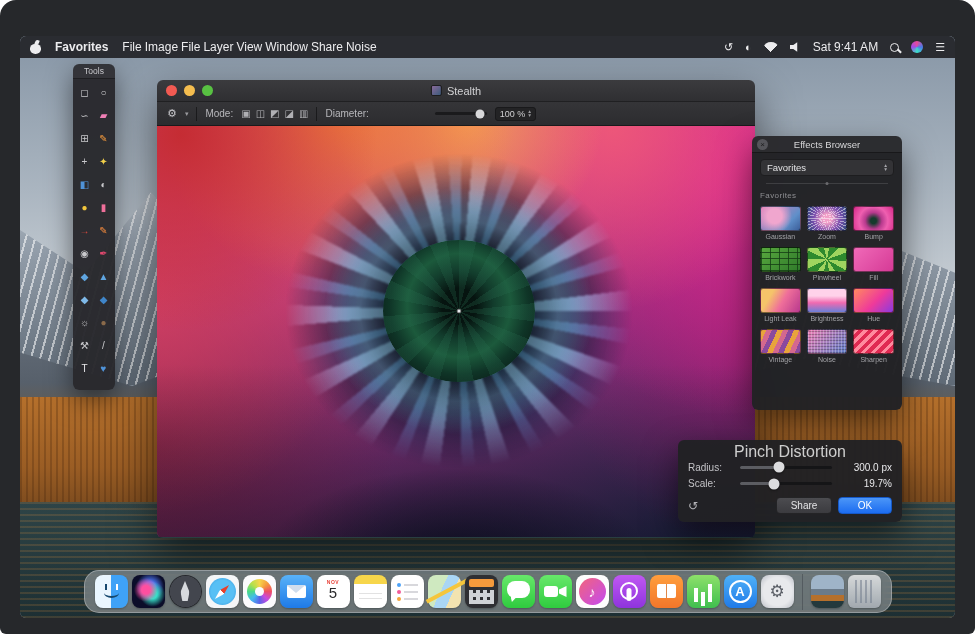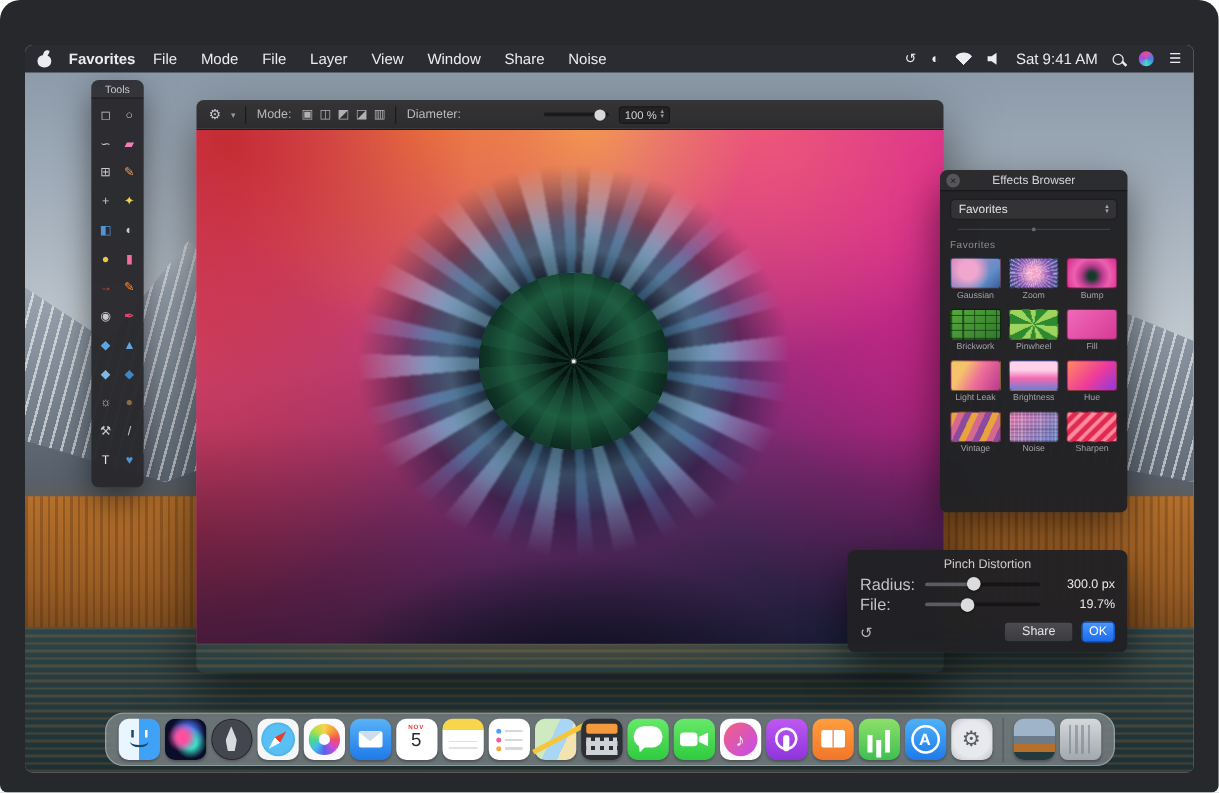--- a/index.html
+++ b/index.html
@@ -26,21 +26,21 @@
   .wp-lake{position:absolute;left:0;top:80%;right:0;bottom:0;
     background:
       repeating-linear-gradient(180deg,rgba(240,150,60,.16) 0 2px,rgba(0,0,0,0) 2px 6px),
       radial-gradient(ellipse 60% 50% at 45% 0%,rgba(216,130,50,.28),rgba(0,0,0,0) 60%),
       linear-gradient(180deg,#2e4447 0%,#1d2f33 100%)}
 
   
   .menubar{position:absolute;left:0;top:0;right:0;height:22px;z-index:60;display:flex;align-items:center;
     background:rgba(38,40,44,.96);color:#ececee;font-size:12px;padding:0 10px;gap:14px}
   .menubar .app{font-weight:bold}
-  .menus{display:flex;gap:19px}
+  .menus{display:flex;gap:3px}
   .apple{width:11px;height:13px;position:relative;flex:none}
   .apple::before{content:"";position:absolute;left:0;top:3px;width:11px;height:10px;background:#ececee;border-radius:45% 45% 48% 48%}
   .apple::after{content:"";position:absolute;left:5px;top:-1px;width:4px;height:5px;background:#ececee;border-radius:60% 0 60% 0;transform:rotate(20deg)}
   .mb-right{margin-left:auto;display:flex;align-items:center;gap:12px}
   .mb-ic{font-size:11px;line-height:1;color:#ececee}
   .wifi{width:14px;height:10px;background:conic-gradient(from -45deg at 50% 100%,#ececee 0 90deg,rgba(0,0,0,0) 90deg);border-radius:50% 50% 0 0}
   .speaker{width:11px;height:11px;background:#ececee;clip-path:polygon(0 32%,32% 32%,68% 6%,68% 94%,32% 68%,0 68%)}
   .mag{width:9px;height:9px;border:1.6px solid #ececee;border-radius:50%;position:relative}
   .mag::after{content:"";position:absolute;width:5px;height:1.6px;background:#ececee;right:-4px;bottom:-1px;transform:rotate(45deg)}
   .siri-dot{width:12px;height:12px;border-radius:50%;background:conic-gradient(#e84a9a,#4a7ae8,#3ae0c8,#a04ae8,#e84a9a)}
@@ -127,32 +127,32 @@
   .t11{background:repeating-linear-gradient(135deg,#ff8a9e 0 3px,#e02a52 3px 7px)}
   .eb-footer{margin-top:auto;display:flex;align-items:center;justify-content:space-between;padding-top:6px}
   .eb-search{width:78px;height:13px;background:#1b1b1d;border-radius:7px;display:flex;align-items:center;gap:3px;padding:0 5px;color:#9a9a9e}
   .mag-sm{width:6px;height:6px;border:1.2px solid #9a9a9e;border-radius:50%;position:relative}
   .mag-sm::after{content:"";position:absolute;width:3px;height:1.2px;background:#9a9a9e;right:-3px;bottom:-1px;transform:rotate(45deg)}
   .eb-count{font-size:8px;color:#8e8e92}
 
   
   .pinch{position:absolute;left:658px;top:404px;width:224px;height:82px;z-index:40;background:rgba(33,33,36,.97);
     border-radius:6px;box-shadow:0 14px 34px rgba(0,0,0,.55);padding:4px 10px 8px;display:flex;flex-direction:column}
-  .pp-title{text-align:center;font-size:10px;color:#cecece;height:15px;line-height:15px}
+  .pp-title{text-align:center;font-size:16px;color:#cecece;height:15px;line-height:15px}
   .pp-row{display:flex;align-items:center;height:17px}
-  .pp-label{width:44px;font-size:13px;color:#c2c2c6}
+  .pp-label{width:44px;font-size:10px;color:#c2c2c6}
   .pp-slider{flex:1;height:3px;background:#151517;border-radius:2px;position:relative;margin:0 8px}
   .pp-fill{position:absolute;left:0;top:0;bottom:0;background:#5c5d62;border-radius:2px}
   .pp-knob{position:absolute;top:50%;transform:translate(-50%,-50%);width:11px;height:11px;border-radius:50%;background:#dcdcde;box-shadow:0 1px 2px rgba(0,0,0,.5)}
   .pp-value{width:52px;text-align:right;font-size:10px;color:#e8e8ea}
   .pp-footer{display:flex;align-items:center;margin-top:5px;gap:6px}
   .pp-undo{font-size:12px;color:#b4b4b8;margin-right:auto}
   .btn{height:17px;border-radius:4px;font-size:10px;display:flex;align-items:center;justify-content:center;cursor:default}
   .btn-cancel{width:56px;background:linear-gradient(180deg,#4c4c50,#3b3b3f);color:#e4e4e6;border:1px solid #242426}
-  .btn-ok{width:27px;background:linear-gradient(180deg,#4b96f8,#1c6cf0);color:#fff;border:1px solid #1558c8}
+  .btn-ok{width:54px;background:linear-gradient(180deg,#4b96f8,#1c6cf0);color:#fff;border:1px solid #1558c8}
 
   
   .dock{position:absolute;left:50%;bottom:5px;transform:translateX(-50%);z-index:50;height:43px;display:flex;align-items:center;gap:4px;
     padding:0 10px;background:rgba(225,230,238,.35);border:1px solid rgba(255,255,255,.3);border-radius:15px;backdrop-filter:blur(6px)}
   .di{width:33px;height:33px;border-radius:8px;flex:none;position:relative;box-shadow:0 1px 2px rgba(0,0,0,.25)}
   .di-finder{background:linear-gradient(90deg,#eaf6ff 0 49%,#3fa2f7 49%)}
   .di-finder::before{content:"";position:absolute;left:10px;top:9px;width:2px;height:6px;background:#16486e;box-shadow:11px 0 0 #fff}
   .di-finder::after{content:"";position:absolute;left:9px;top:13px;width:15px;height:8px;border-bottom:2px solid #16486e;border-radius:50%}
   .di-siri{background:radial-gradient(circle at 42% 45%,#ff4fa0 0 16%,rgba(0,0,0,0) 45%),radial-gradient(circle at 62% 58%,#37e0c8 0 16%,rgba(0,0,0,0) 45%),radial-gradient(circle at 55% 36%,#4f7bff 0 18%,rgba(0,0,0,0) 50%),#0b0d2a}
   .di-launchpad{background:radial-gradient(circle at 50% 50%,#43464e 0 66%,#26282d 68%);border-radius:50%}
@@ -219,41 +219,52 @@
     <div class="wp-hill"></div>
     <div class="wp-forest"></div>
     <div class="wp-lake"></div>
   </div>
 
   <div class="menubar">
     <div class="apple"></div>
     <span class="app">Favorites</span>
     <div class="menus">
       <span>File</span>
-      <span>Mode</span>
+      <span>Image</span>
       <span>File</span>
       <span>Layer</span>
       <span>View</span>
       <span>Window</span>
       <span>Share</span>
       <span>Noise</span>
     </div>
     <div class="mb-right">
       <span class="mb-ic">↺</span>
       <span class="mb-ic">◐</span>
       <div class="wifi"></div>
       <div class="speaker"></div>
       <span class="clock">Sat 9:41 AM</span>
       <div class="mag"></div>
       <div class="siri-dot"></div>
       <span class="mb-ic">☰</span>
     </div>
   </div>
 
   <div class="docwin">
+    <div class="titlebar">
+      <div class="lights">
+        <div class="light l-red"></div>
+        <div class="light l-yel"></div>
+        <div class="light l-grn"></div>
+      </div>
+      <div class="win-title">
+        <div class="proxy"></div>
+        <span>Stealth</span>
+      </div>
+    </div>
     <div class="toolbar">
       <span class="tb-ic">⚙</span>
       <span class="tb-caret">▾</span>
       <div class="tb-sep"></div>
       <span>Mode:</span>
       <div class="mode-icons">
         <span>▣</span>
         <span>◫</span>
         <span>◩</span>
         <span>◪</span>
@@ -385,21 +396,21 @@
     <div class="pp-title">Pinch Distortion</div>
     <div class="pp-row">
       <span class="pp-label">Radius:</span>
       <div class="pp-slider">
         <div class="pp-fill" style="width:42%"></div>
         <div class="pp-knob" style="left:42%"></div>
       </div>
       <span class="pp-value">300.0 px</span>
     </div>
     <div class="pp-row">
-      <span class="pp-label">File:</span>
+      <span class="pp-label">Scale:</span>
       <div class="pp-slider">
         <div class="pp-fill" style="width:37%"></div>
         <div class="pp-knob" style="left:37%"></div>
       </div>
       <span class="pp-value">19.7%</span>
     </div>
     <div class="pp-footer">
       <span class="pp-undo">↺</span>
       <div class="btn btn-cancel">Share</div>
       <div class="btn btn-ok">OK</div>

